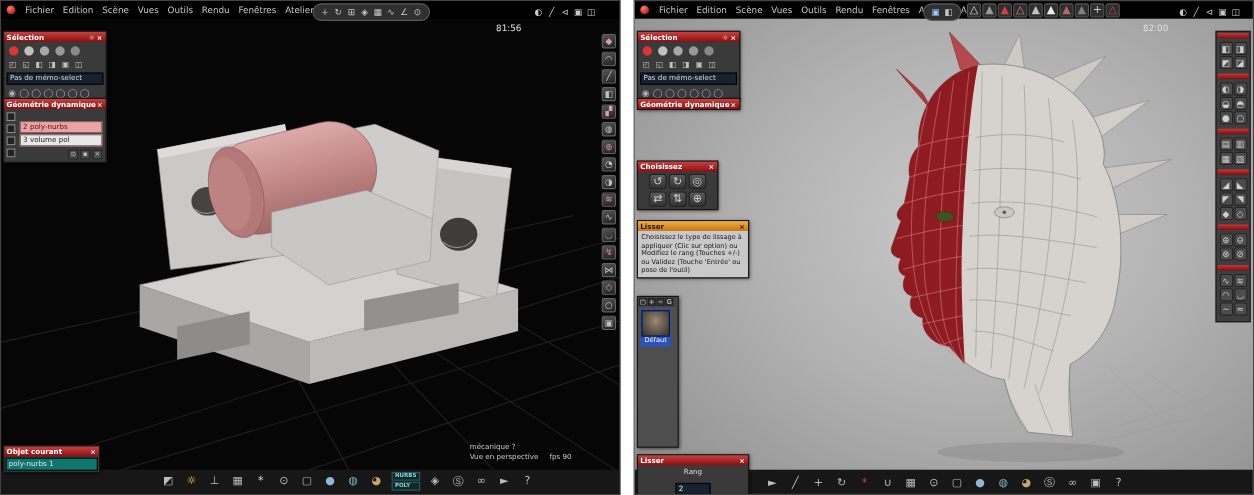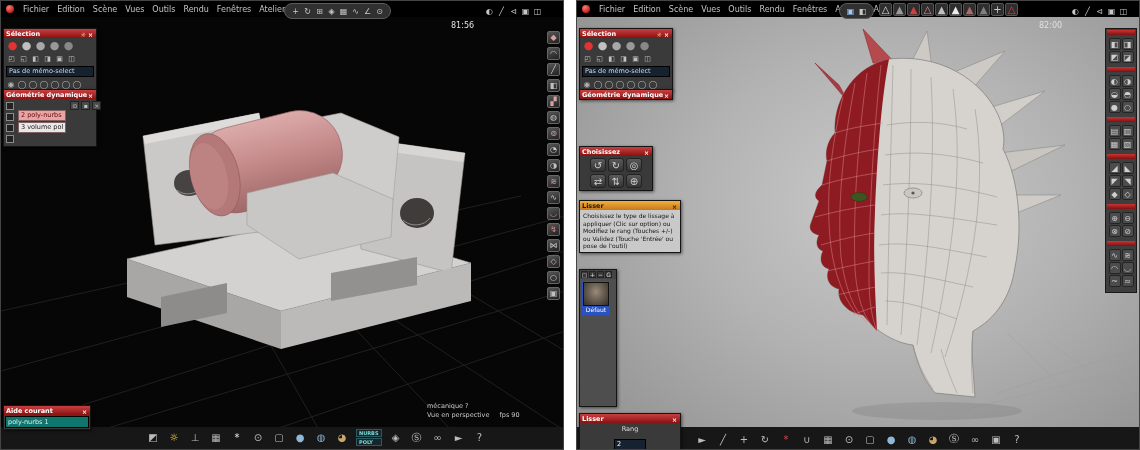--- a/index.html
+++ b/index.html
@@ -33,21 +33,21 @@
   .close-x{font-size:6px;width:7px;text-align:center;}
   .bulb{font-size:6px;color:#ffe89a;margin-right:1px;}
   .icon-row{display:flex;align-items:center;gap:1px;padding:1px 2px;flex-wrap:wrap;}
   .sel-row1 .icon{width:13px;height:13px;font-size:11px;}
   .sel-row2 .icon{width:11px;height:10px;font-size:7px;color:#c0c0c0;}
   .sel-row3 .icon{width:10px;height:10px;font-size:8px;color:#b0b0b0;}
   .memo-input{margin:1px 2px;background:#16222f;border:1px solid #000;color:#d2dae6;font-size:6.5px;height:9px;line-height:9px;padding:0 2px;overflow:hidden;white-space:nowrap;}
   .geo-body{display:flex;padding:1px;}
   .chk-col{display:flex;flex-direction:column;gap:3px;padding:2px 1px;}
   .chk{width:6px;height:6px;background:#222;border:1px solid #8a8a8a;}
-  .geo-main{flex:1;display:flex;flex-direction:row;min-width:0;}
+  .geo-main{flex:1;display:flex;flex-direction:column;min-width:0;}
   .geo-items{display:flex;flex-direction:column;gap:1px;margin:10px 2px 2px 3px;}
   .geo-item{font-size:6.5px;height:9px;line-height:9px;padding:0 2px;border:1px solid #806060;overflow:hidden;white-space:nowrap;}
   .geo-foot{display:flex;gap:2px;justify-content:flex-end;padding:1px 2px;}
   .geo-foot .icon{width:9px;height:9px;font-size:6px;color:#c0c0c0;background:#4a4a4a;border:1px solid #222;}
   .obj-value{margin:1px;background:#0f766e;border:1px solid #000;color:#e0e8f4;font-size:6.5px;height:10px;line-height:10px;padding:0 2px;white-space:nowrap;}
   .lisser-text{background:#c9c9c9;color:#151515;font-size:6px;line-height:7.5px;padding:2px 3px;}
   .nav-body{display:flex;flex-wrap:wrap;gap:2px;padding:2px;justify-content:center;}
   .nav-body .icon{width:16px;height:14px;font-size:10px;background:linear-gradient(#5a5a5a,#333);border:1px solid #222;border-radius:3px;color:#d0d0d0;}
   .catalog{background:#4e4e4e;}
   .catalog-head{background:#454545;display:flex;gap:1px;padding:1px;}
@@ -219,21 +219,21 @@
               <span class="icon">⊙</span>
               <span class="icon">▪</span>
               <span class="icon">×</span>
             </div>
         </div>
       </div>
     </div>
 
     <div class="palette" style="left:2px;top:404px;width:86px">
       <div class="palette-title">
-        <span>Aide courant</span>
+        <span>Objet courant</span>
         <span class="spacer"></span>
         <span class="close-x">×</span>
       </div>
       <div class="obj-value">poly-nurbs 1</div>
     </div>
 
     <div class="left-tools-col">
         <span class="icon" style="color: rgb(216, 160, 160);">◆</span>
         <span class="icon" style="color: rgb(204, 204, 204);">◠</span>
         <span class="icon" style="color: rgb(204, 204, 204);">╱</span>

